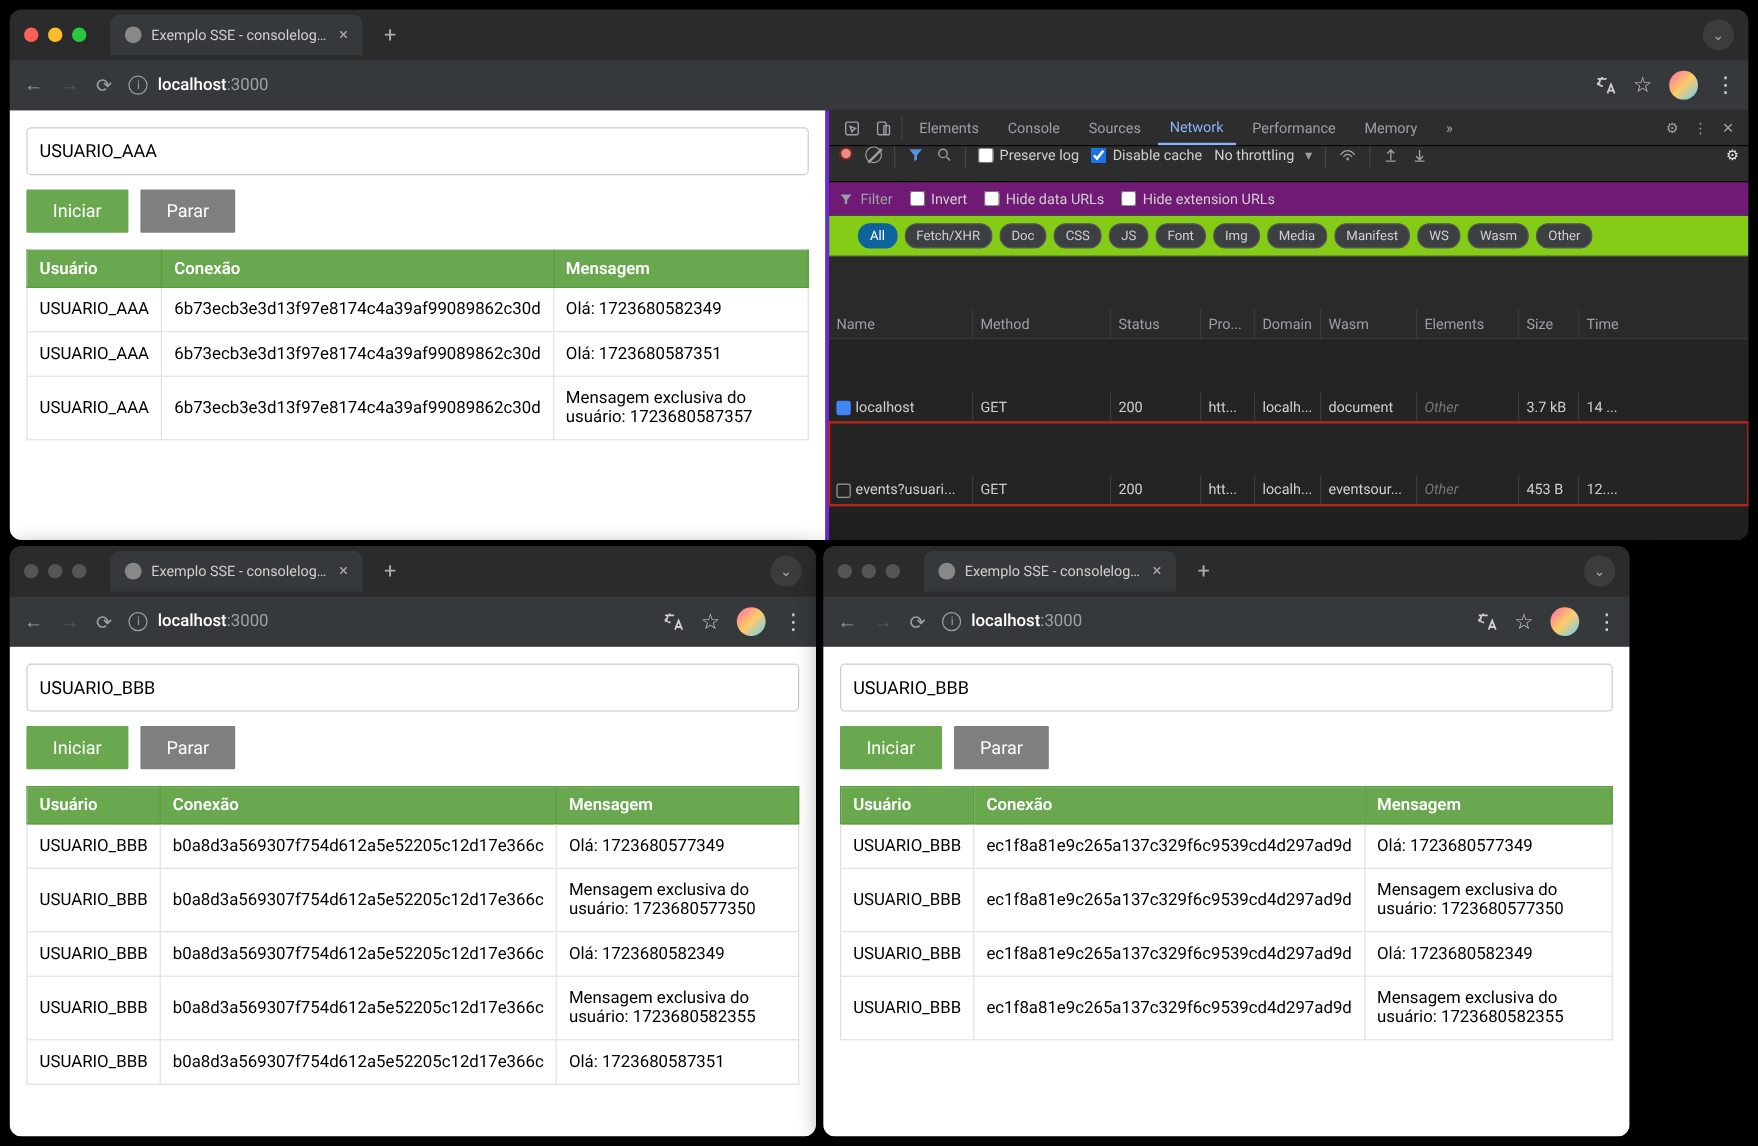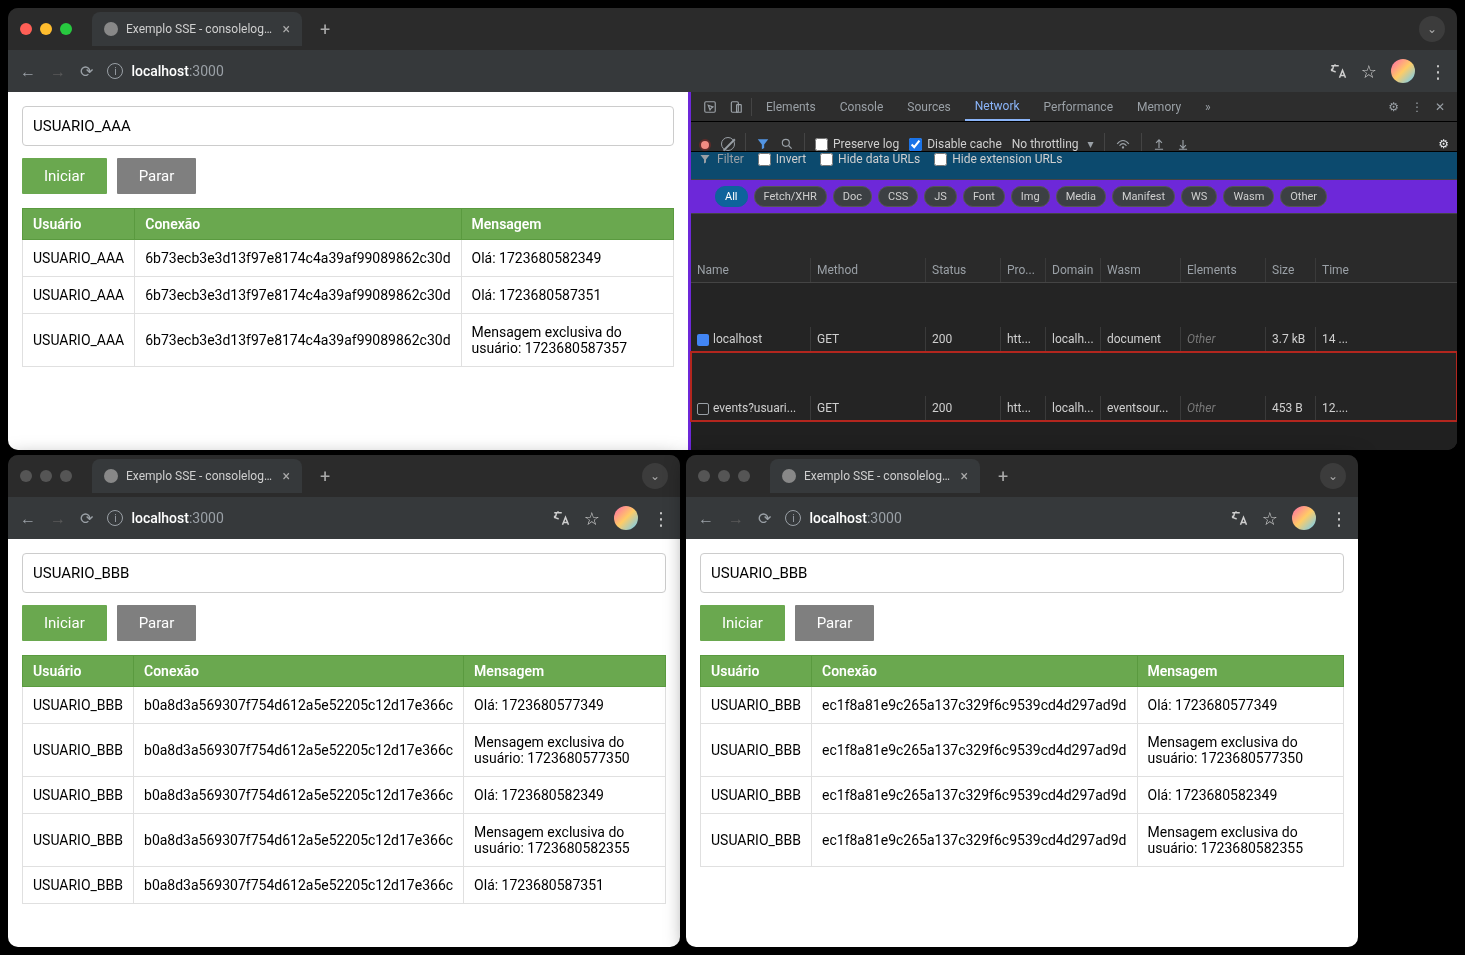--- a/index.html
+++ b/index.html
@@ -39,31 +39,31 @@
   table.msgs{width:100%;border-collapse:collapse;margin-top:14px;font-size:14px;}
   table.msgs th{background:var(--green);color:#fff;text-align:left;padding:7px 10px;font-weight:600;border:1px solid #5a9a3f;}
   table.msgs td{padding:10px;border:1px solid #e0e0e0;}
   
   .devtools{position:absolute;top:84px;right:0;bottom:0;left:680px;background:var(--dark-panel);color:var(--text-light);font-size:12px;display:flex;flex-direction:column;border-left:3px solid #6d28d9;}
   .dt-tabs{display:flex;align-items:center;height:30px;border-bottom:1px solid #000;background:#2d2d2d;padding:0 8px;gap:4px;}
   .dt-tabs .t{padding:6px 10px;color:#9aa0a6;cursor:pointer;white-space:nowrap;}
   .dt-tabs .t.active{color:#8ab4f8;border-bottom:2px solid #8ab4f8;}
   .dt-tabs .spacer{flex:1;}
   .dt-tabs .ico{color:#9aa0a6;cursor:pointer;padding:4px;}
-  .dt-toolbar{display:flex;align-items:flex-end;height:30px;border-bottom:1px solid #000;padding:0 8px;gap:10px;background:#2d2d2d;}
+  .dt-toolbar{display:flex;align-items:flex-start;height:30px;border-bottom:1px solid #000;padding:0 8px;gap:10px;background:#2d2d2d;}
   .rec{width:12px;height:12px;border-radius:50%;background:#f28b82;border:2px solid #5f2b29;}
   .circ-ico{width:14px;height:14px;border:1.5px solid #9aa0a6;border-radius:50%;position:relative;}
   .circ-ico::after{content:"";position:absolute;width:16px;height:1.5px;background:#9aa0a6;top:6px;left:-1px;transform:rotate(-45deg);}
   .dt-toolbar .sep{width:1px;height:18px;background:#444;}
   .funnel{color:#5294e2;}
   .chk{display:flex;align-items:center;gap:5px;color:#cfcfcf;white-space:nowrap;}
   .chk input{accent-color:#1a73e8;width:13px;height:13px;}
-  .dt-filter-row{display:flex;align-items:flex-start;height:28px;border-bottom:1px solid #444;padding:0 8px;gap:14px;background:#0c4a6e;}
+  .dt-filter-row{display:flex;align-items:center;height:28px;border-bottom:1px solid #444;padding:0 8px;gap:14px;background:#701a75;}
   .dt-filter-row .filter-input{color:#9aa0a6;display:flex;align-items:center;gap:6px;}
-  .dt-chips{display:flex;align-items:center;gap:6px;padding:6px 24px;border-bottom:1px solid #444;background:#6d28d9;flex-wrap:wrap;}
+  .dt-chips{display:flex;align-items:center;gap:6px;padding:6px 24px;border-bottom:1px solid #444;background:#84cc16;flex-wrap:wrap;}
   .chip{background:var(--filter-chip);color:#cfcfcf;padding:3px 9px;border-radius:10px;font-size:11px;cursor:pointer; border:1px solid #555;}
   .chip.all{background:var(--all-chip);color:#fff;border-color:var(--all-chip);}
   .dt-checks2{display:flex;align-items:center;gap:16px;padding:6px 8px;border-bottom:1px solid #444;background:#2d2d2d;}
   .net-head,.net-row{display:grid;grid-template-columns:120px 115px 75px 45px 55px 80px 85px 50px 45px;align-items:center;}
   .net-head{background:#2a2a2a;border-bottom:1px solid #444;}
   .net-head .c,.net-row .c{padding:5px 6px;border-right:1px solid #3a3a3a;white-space:nowrap;overflow:hidden;text-overflow:ellipsis; color:#cfcfcf;margin-top:44px;}
   .net-head .c{color:#9aa0a6;font-weight:400;}
   .net-row{background:#242424;border-bottom:1px solid #333;}
   .net-row .c.init{color:#777;font-style:italic;}
   .net-row.hl{outline:2px solid var(--highlight);outline-offset:-1px; position:relative; z-index:1;}

